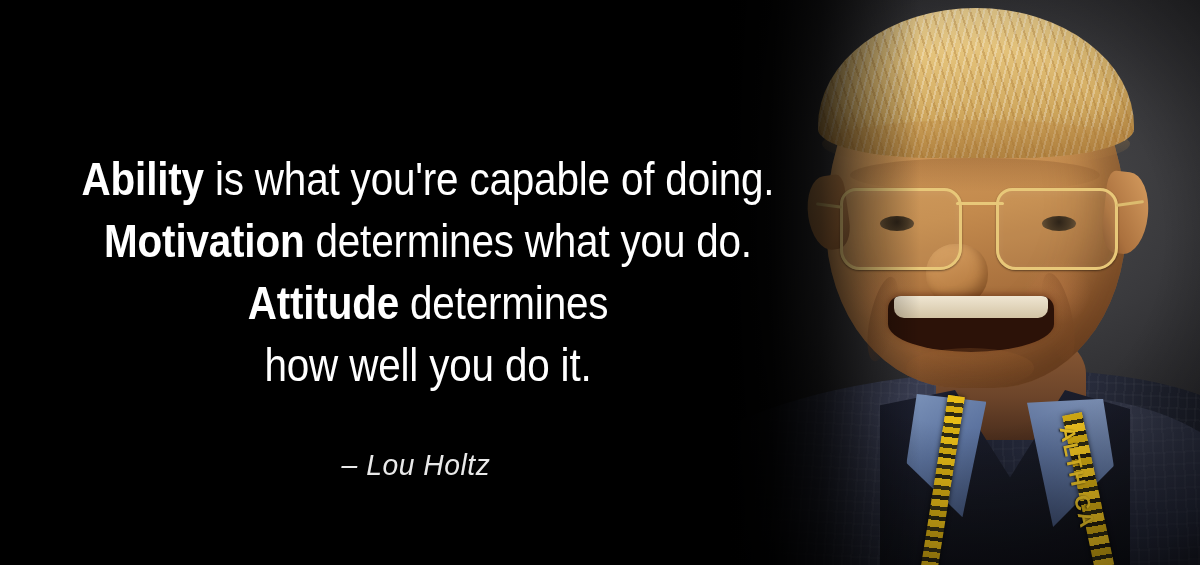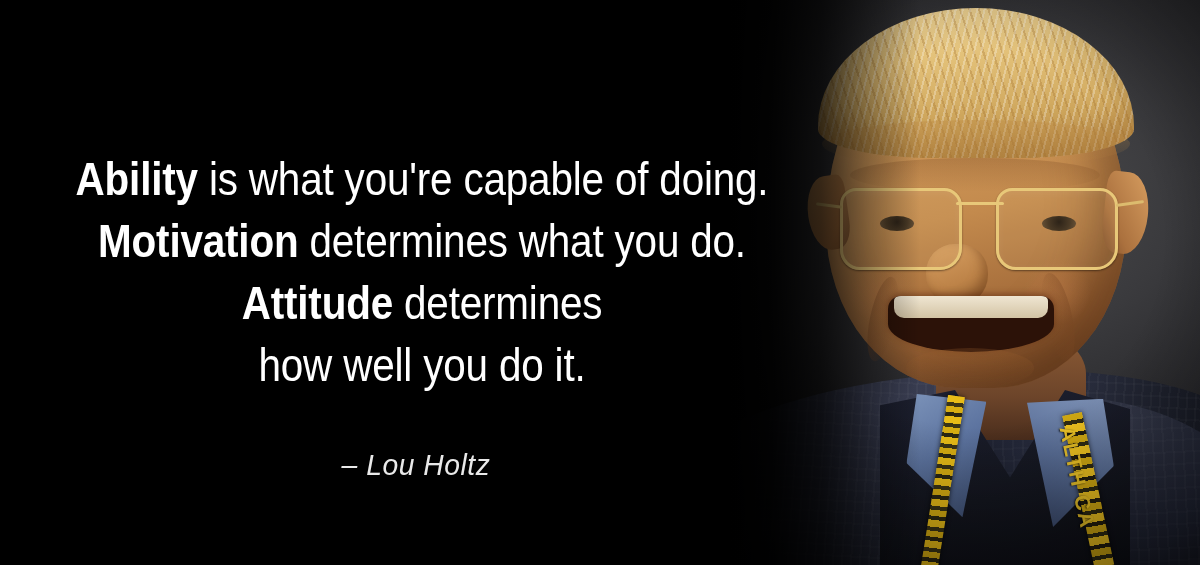--- a/index.html
+++ b/index.html
@@ -321,21 +321,21 @@
   }
   .cheek-r {
     position: absolute; left: 292px; top: 258px; width: 70px; height: 66px;
     background: radial-gradient(circle, rgba(206,132,80,0.30) 0%, rgba(0,0,0,0) 70%);
     border-radius: 50%;
   }
 
   
   .quote-block {
     position: absolute;
-    left: 6px;
+    left: 12px;
     top: 148px;
     width: 832px;
     text-align: center;
     z-index: 60;
   }
   .quote-line {
     color: #ffffff;
     font-family: "Liberation Sans Narrow", "Liberation Sans", sans-serif;
     font-size: 47px;
     line-height: 62px;

